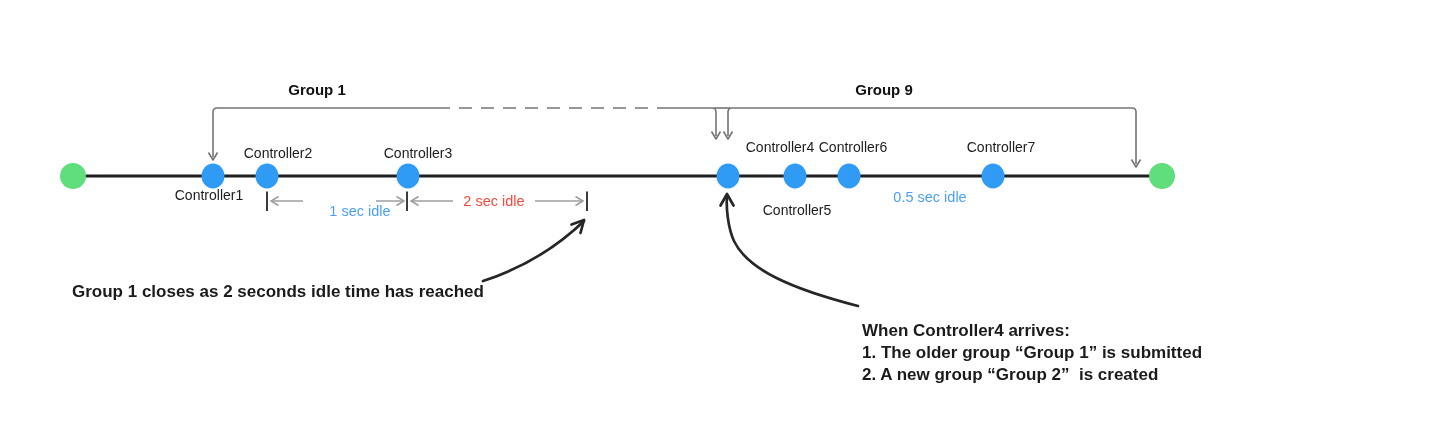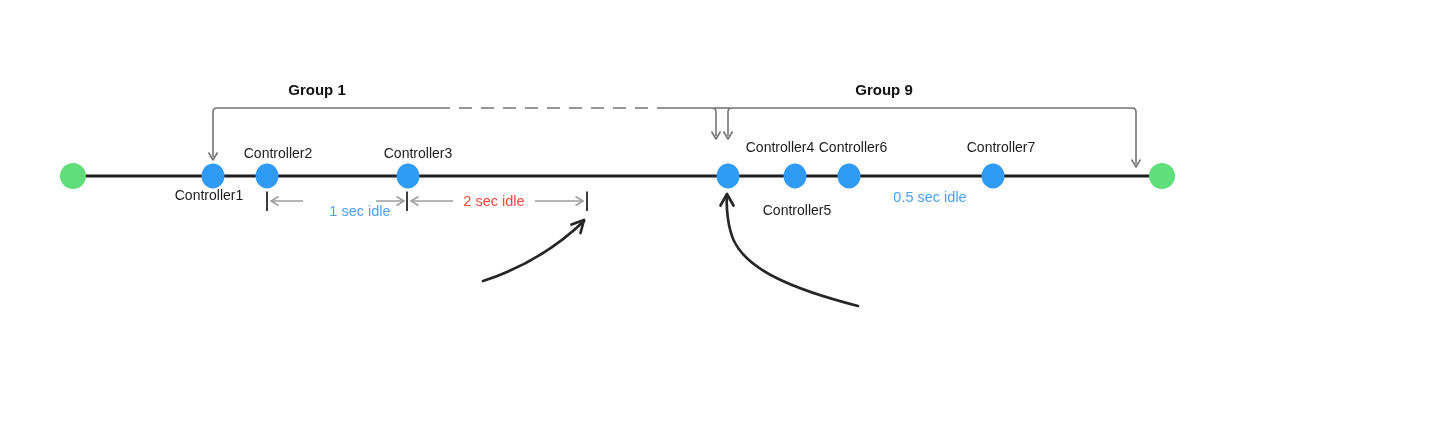--- a/index.html
+++ b/index.html
@@ -120,15 +120,21 @@
   <div class="lbl" style="left:418px; top:146px;">Controller3</div>
   <div class="lbl" style="left:780px; top:140px;text-align:right;">Controller4</div>
   <div class="lbl" style="left:797px; top:203px;">Controller5</div>
   <div class="lbl" style="left:853px; top:140px;">Controller6</div>
   <div class="lbl" style="left:1001px; top:140px;">Controller7</div>
 
   <div class="idle-lbl idle-blue" style="left:336px; top:203px;margin-left:24px;">1 sec idle</div>
   <div class="idle-lbl idle-red" style="left:494px; top:193px;">2 sec idle</div>
   <div class="idle-lbl idle-blue" style="left:930px; top:189px;">0.5 sec idle</div>
 
+  <div class="note1">Group 1 closes as 2 seconds idle time has reached</div>
 
+  <div class="note2">
+    <div class="note2-line">When Controller4 arrives:</div>
+    <div class="note2-line">1. The older group “Group 1” is submitted</div>
+    <div class="note2-line">2. A new group “Group 2”  is created</div>
+  </div>
 
 </div>
 
 </body></html>

